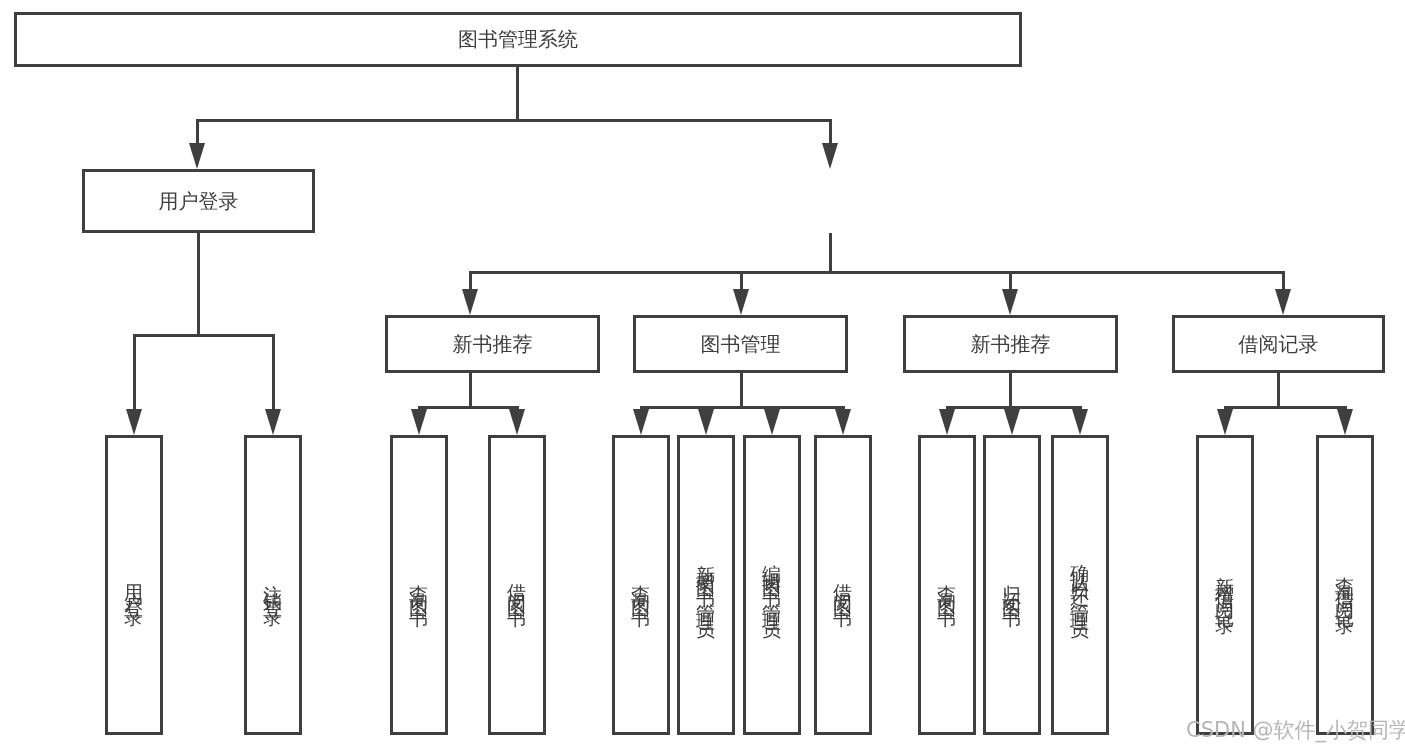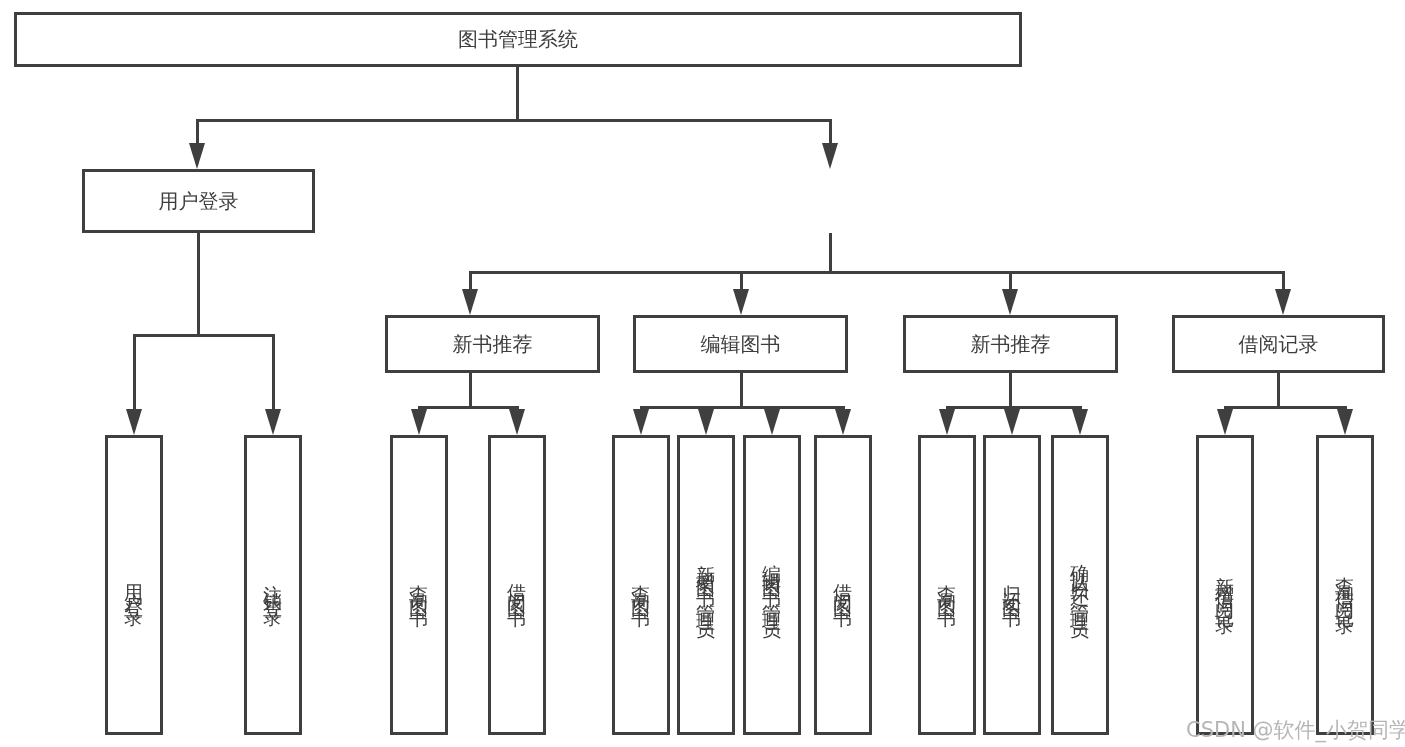--- a/index.html
+++ b/index.html
@@ -61,21 +61,21 @@
   <div class="box" style="left:82px;top:169px;width:233px;height:64px">
     <span>用户登录</span>
   </div>
 
 
   <div class="box" style="left:385px;top:315px;width:215px;height:58px">
     <span>新书推荐</span>
   </div>
 
   <div class="box" style="left:633px;top:315px;width:215px;height:58px">
-    <span>编辑图书</span>
+    <span>图书管理</span>
   </div>
 
   <div class="box" style="left:903px;top:315px;width:215px;height:58px">
     <span>新书推荐</span>
   </div>
 
   <div class="box" style="left:1172px;top:315px;width:213px;height:58px">
     <span>借阅记录</span>
   </div>
 

